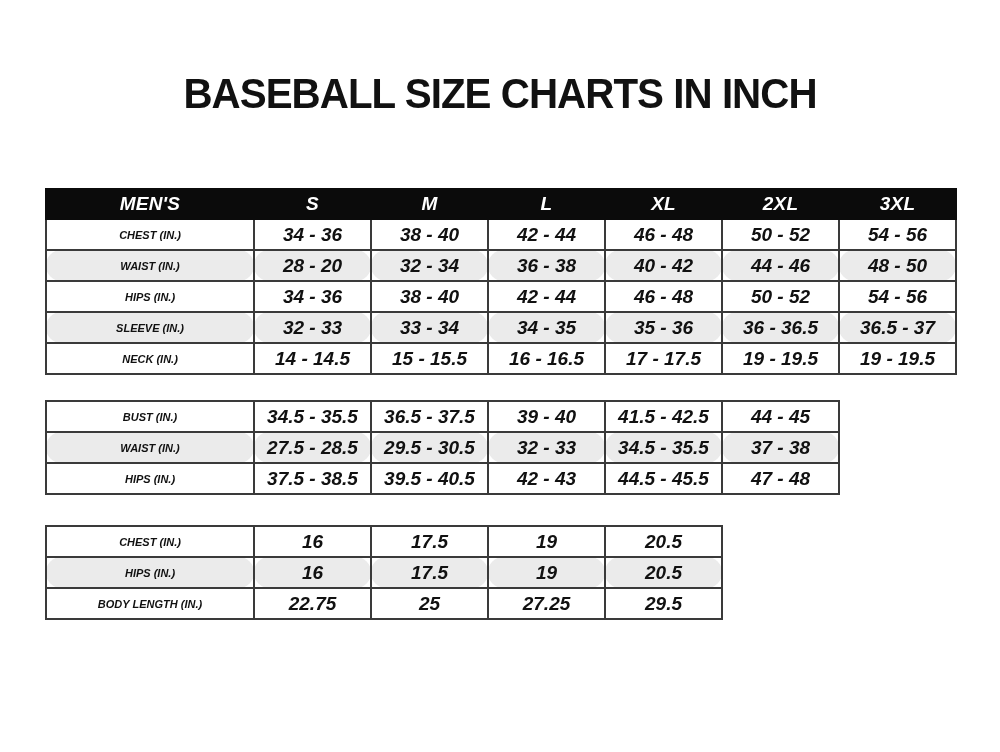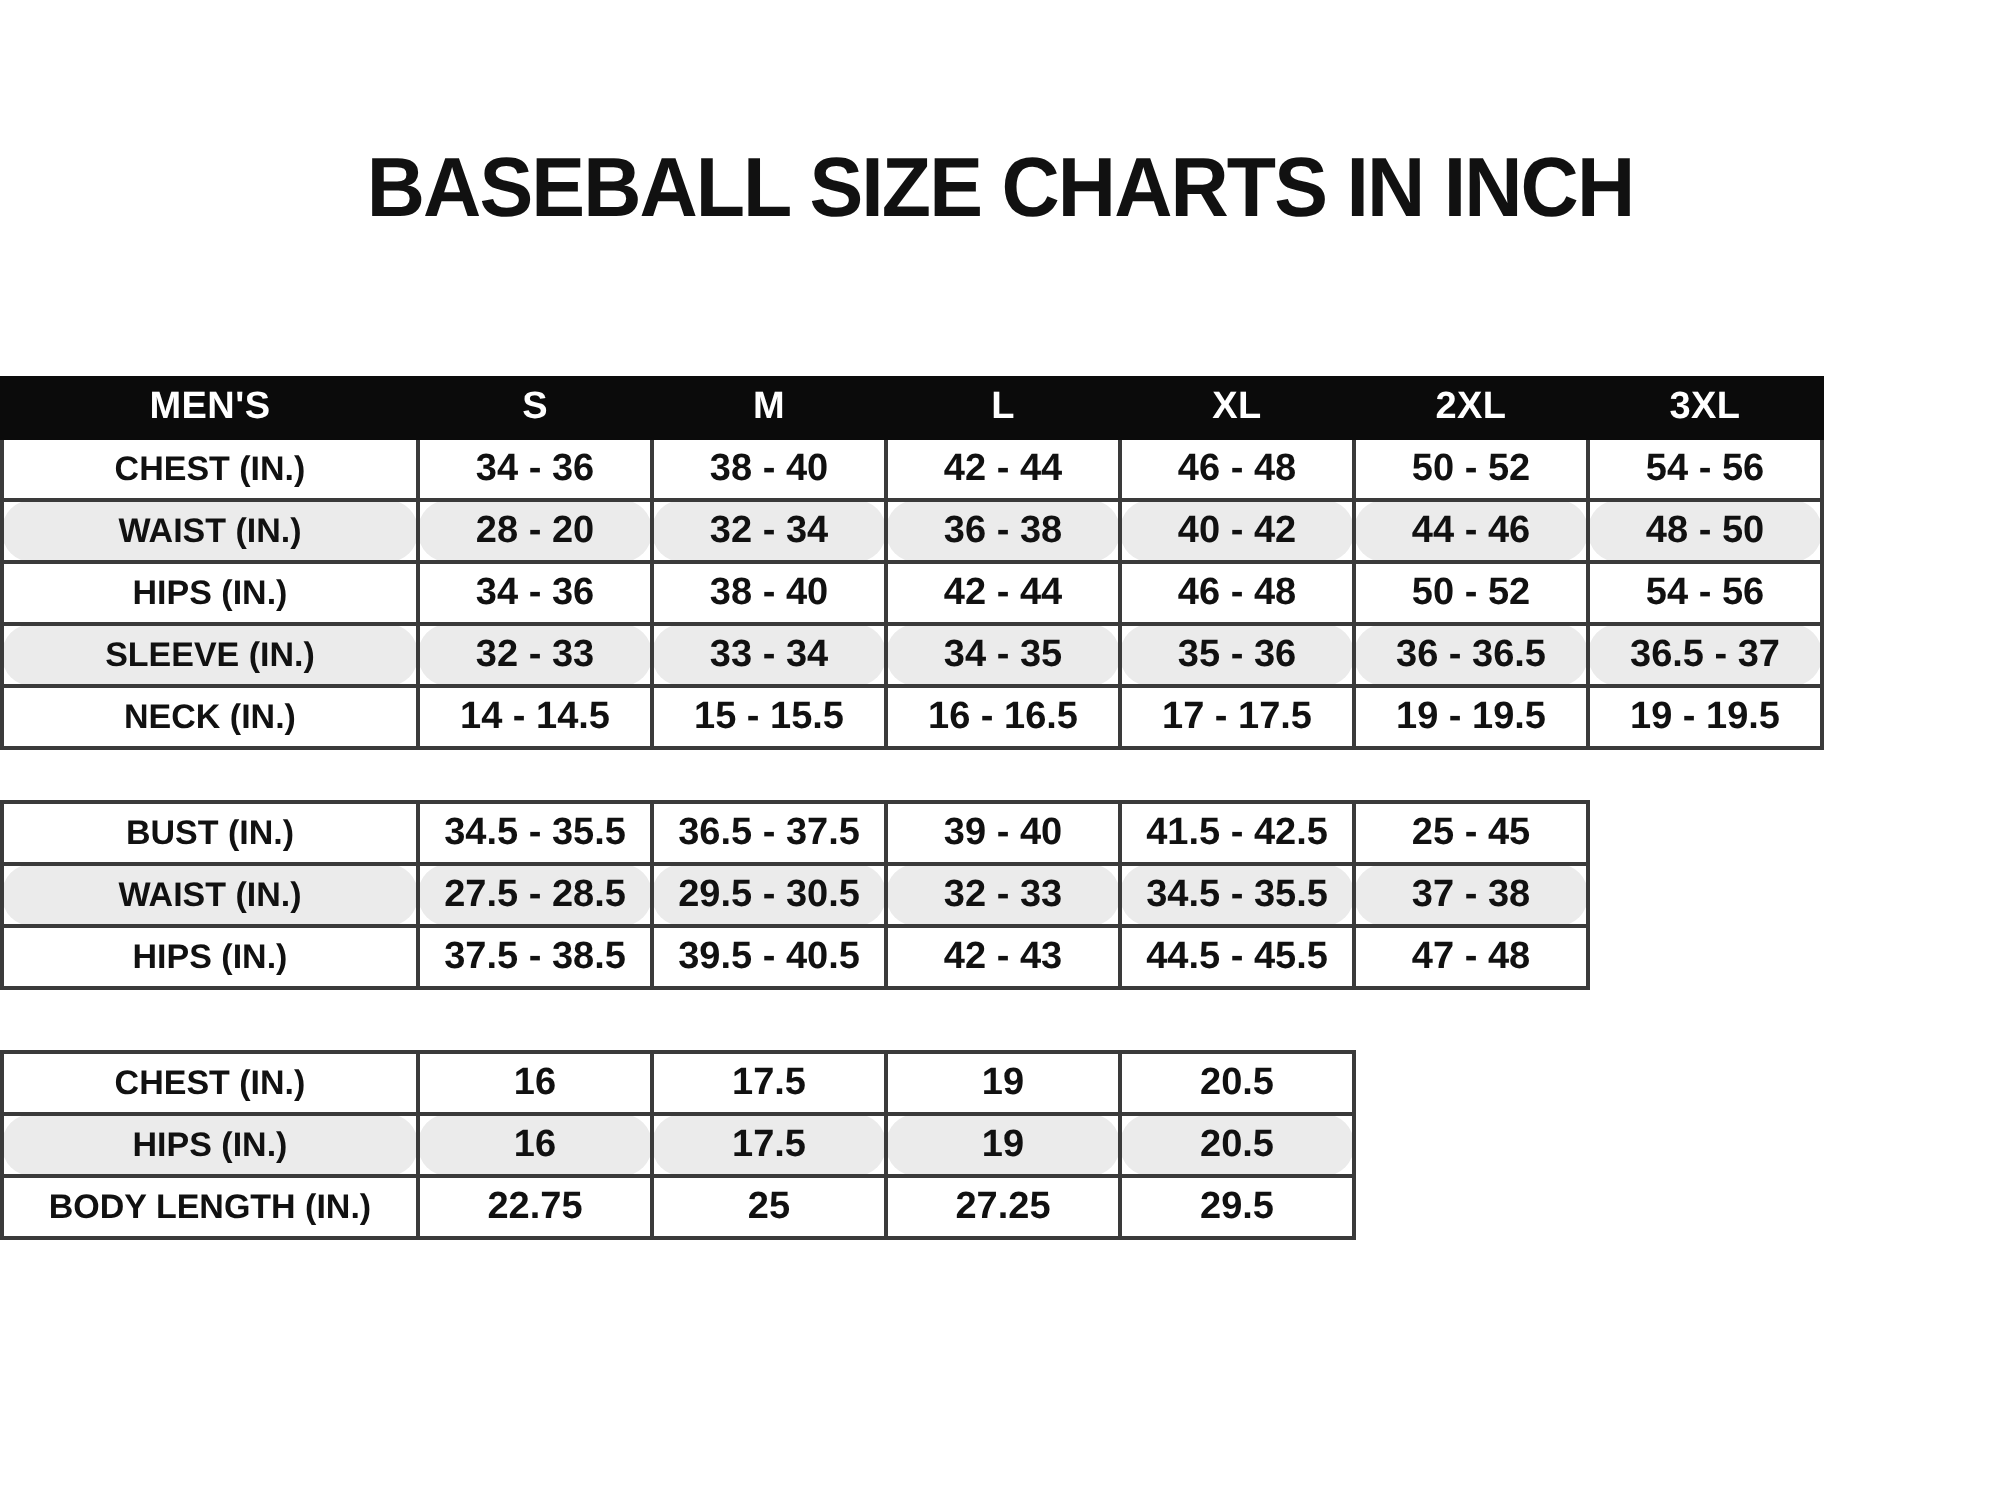--- a/index.html
+++ b/index.html
@@ -16,21 +16,21 @@
   }
   .page-title{
     margin-top:70px;
     text-align:center;
     font-size:42px;
     font-weight:bold;
     letter-spacing:-1px;
     transform:scaleX(0.96);
     white-space:nowrap;
   }
-  .tables-wrap{}
+  .tables-wrap{padding-left:45px;font-style:italic;}
   table.size-table{
     border-collapse:collapse;
     table-layout:fixed;
     font-weight:bold;
   }
   table.size-table td, table.size-table th{
     border:2px solid var(--border);
     height:31px;
     padding:0 2px;
     text-align:center;
@@ -39,21 +39,21 @@
     white-space:nowrap;
   }
   table.size-table tr.head th{
     background:var(--header-bg);
     color:var(--header-text);
     border-color:var(--header-bg);
     height:30px;
     font-size:19px;
     letter-spacing:0.2px;
   }
-  table.size-table td.lbl{font-size:17px;}
+  table.size-table td.lbl{font-size:11px;}
   table.size-table td.val{font-size:19px;}
   table.size-table tr.alt td{background:var(--row-alt);border-radius:15px;}
   col.c-label{width:208px;}
   col.c-data{width:117px;}
   #mens-table{margin-top:70px;}
   #womens-table{margin-top:25px;}
   #youth-table{margin-top:30px;}
 </style>
 </head>
 <body>
@@ -139,21 +139,21 @@
         <col class="c-data">
         <col class="c-data">
       </colgroup>
     <tbody>
     <tr>
       <td class="lbl">BUST (IN.)</td>
       <td class="val">34.5 - 35.5</td>
       <td class="val">36.5 - 37.5</td>
       <td class="val">39 - 40</td>
       <td class="val">41.5 - 42.5</td>
-      <td class="val">25 - 45</td>
+      <td class="val">44 - 45</td>
     </tr>
     <tr class="alt">
       <td class="lbl">WAIST (IN.)</td>
       <td class="val">27.5 - 28.5</td>
       <td class="val">29.5 - 30.5</td>
       <td class="val">32 - 33</td>
       <td class="val">34.5 - 35.5</td>
       <td class="val">37 - 38</td>
     </tr>
     <tr>

